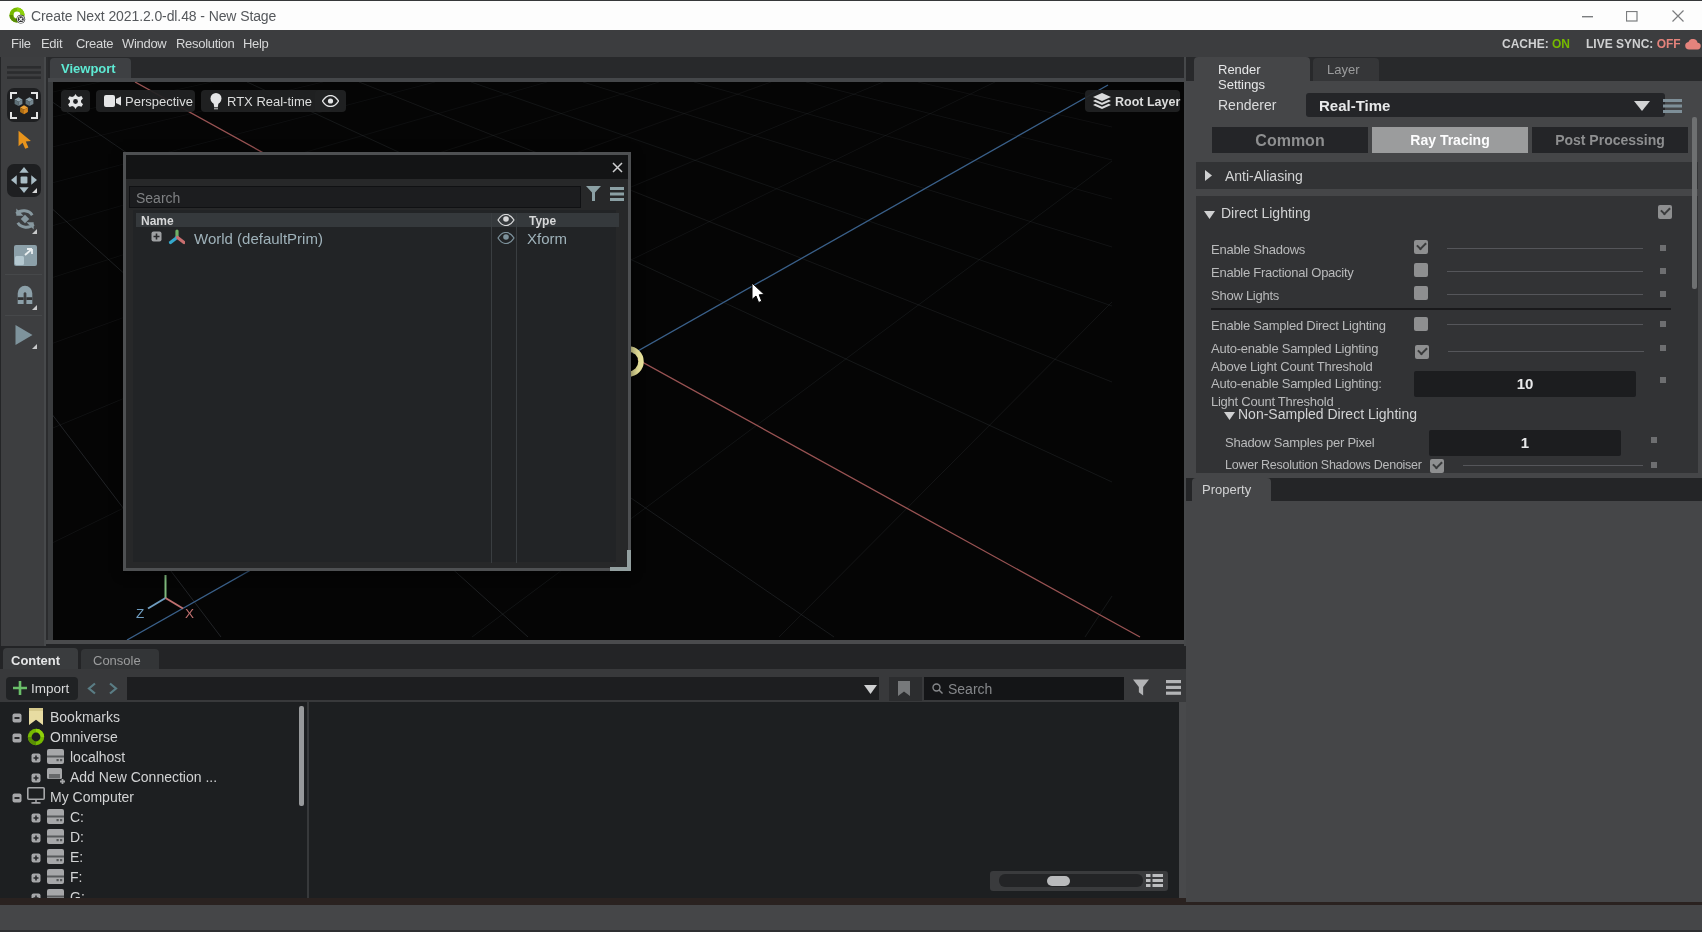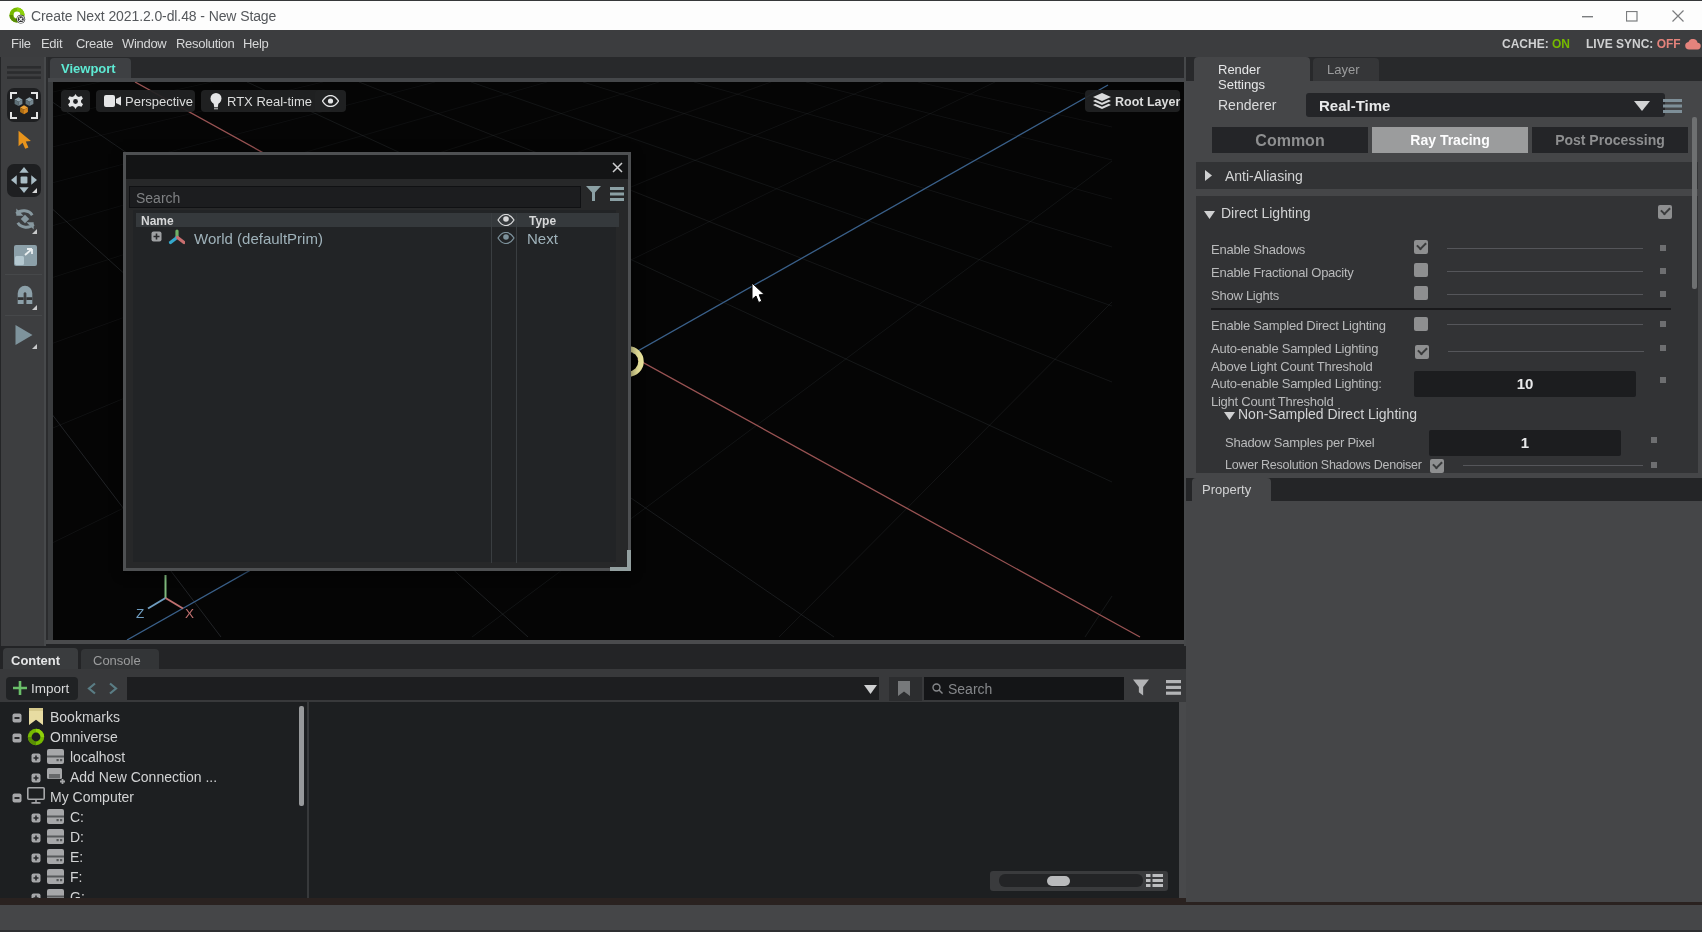--- a/index.html
+++ b/index.html
@@ -299,21 +299,21 @@
         <path d="M9 8 V2" stroke="#71b267"></path>
         <path d="M9 8.5 L2.5 13.5" stroke="#35a8cc"></path>
         <path d="M9.5 8.5 L16 13.5" stroke="#c96f6f"></path>
       </g>
     </svg>
   <div style="position:absolute;left:68px;top:75px;font-size:15px;color:#9fb2ba">World (defaultPrim)</div>
   <svg style="position:absolute;left:371px;top:77px" width="18" height="12" viewBox="0 0 17 12">
       <path d="M0.5 6 C3 2 6 0.5 8.5 0.5 C11 0.5 14 2 16.5 6 C14 10 11 11.5 8.5 11.5 C6 11.5 3 10 0.5 6 Z" fill="none" stroke="#7d929c" stroke-width="1.2"></path>
       <circle cx="8.5" cy="5" r="2.8" fill="#7d929c"></circle>
     </svg>
-  <div style="position:absolute;left:401px;top:75px;font-size:15px;color:#9fb2ba">Next</div>
+  <div style="position:absolute;left:401px;top:75px;font-size:15px;color:#9fb2ba">Xform</div>
 
   <div style="position:absolute;left:501px;top:395px;width:4px;height:21px;background:#93a0a0"></div>
   <div style="position:absolute;left:484px;top:412px;width:21px;height:4px;background:#93a0a0"></div>
 </div>
 <div id="rpanel">
 
   <div style="position:absolute;left:0;top:0;width:516px;height:24px;background:#28292b"></div>
   <div style="position:absolute;left:8px;top:0;width:116px;height:24px;background:#454648;border-radius:4px 4px 0 0;font-size:13px;color:#e6e7e8;padding:5px 0 0 24px">Render Settings</div>
   <div style="position:absolute;left:127px;top:1px;width:66px;height:23px;background:#353638;border-radius:4px 4px 0 0;font-size:13px;color:#9b9c9d;padding:4px 0 0 14px">Layer</div>
 

